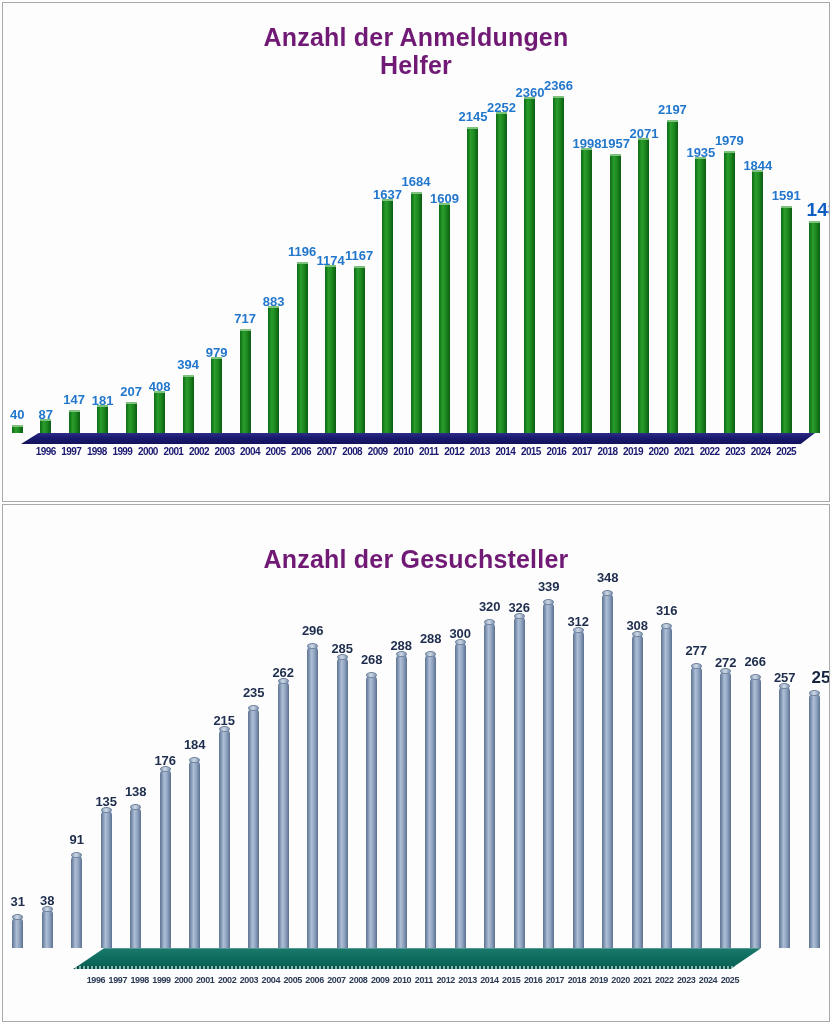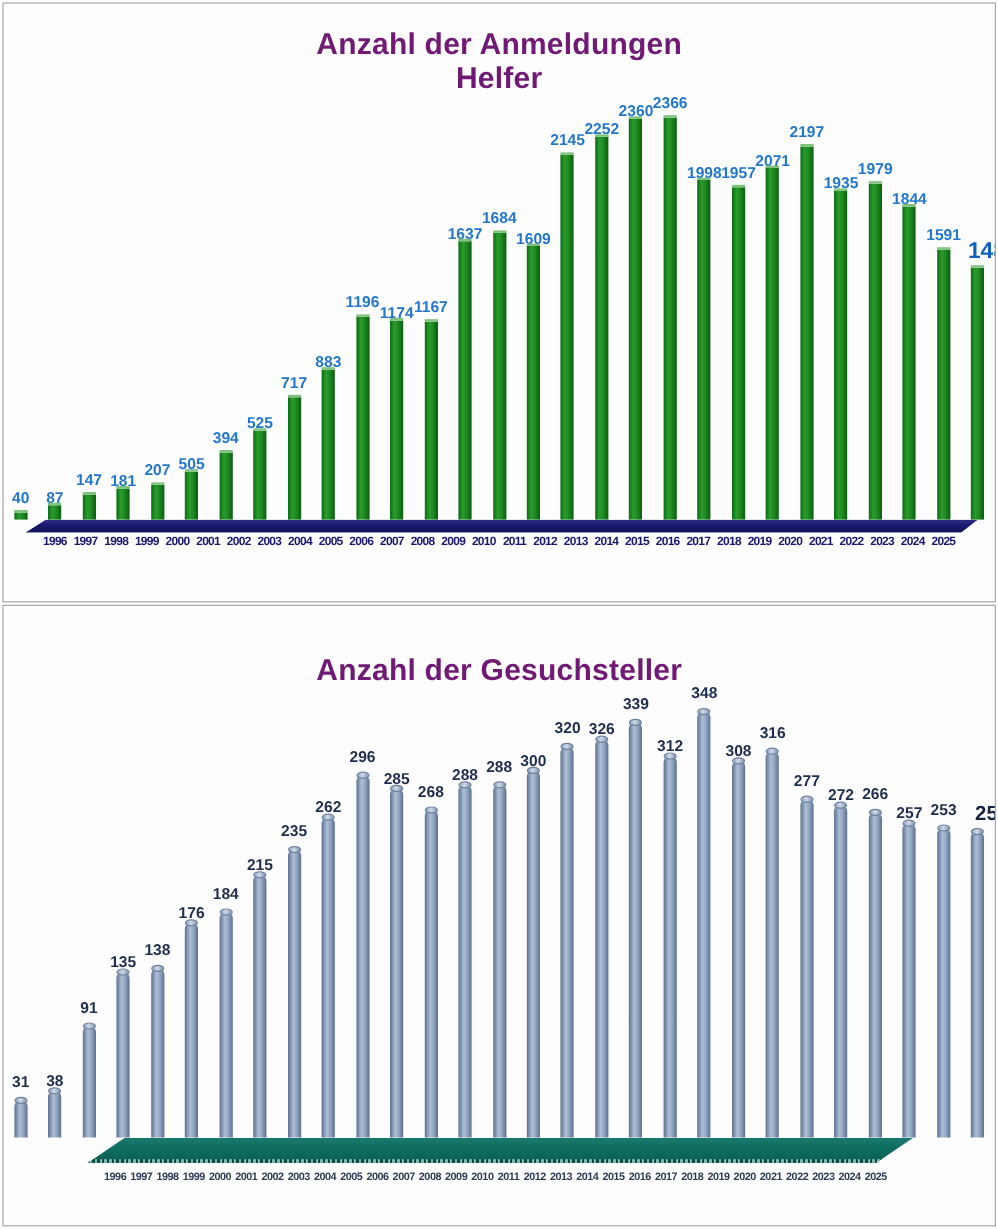--- a/index.html
+++ b/index.html
@@ -219,29 +219,29 @@
           </div>
           <div class="bar-slot">
             <span class="bar-value" style="bottom: 7.49793%; transform: translateY(2px);">181</span>
             <div class="bar" style="height: 7.49793%;"></div>
           </div>
           <div class="bar-slot">
             <span class="bar-value" style="bottom: 8.57498%; transform: translateY(-4px);">207</span>
             <div class="bar" style="height: 8.57498%;"></div>
           </div>
           <div class="bar-slot">
-            <span class="bar-value" style="bottom: 11.6819%; transform: translateY(2px);">505</span>
+            <span class="bar-value" style="bottom: 11.6819%; transform: translateY(2px);">408</span>
             <div class="bar" style="height: 11.6819%;"></div>
           </div>
           <div class="bar-slot">
             <span class="bar-value" style="bottom: 16.3215%; transform: translateY(-4px);">394</span>
             <div class="bar" style="height: 16.3215%;"></div>
           </div>
           <div class="bar-slot">
-            <span class="bar-value" style="bottom: 21.7481%; transform: translateY(2px);">525</span>
+            <span class="bar-value" style="bottom: 21.7481%; transform: translateY(2px);">979</span>
             <div class="bar" style="height: 21.7481%;"></div>
           </div>
           <div class="bar-slot">
             <span class="bar-value" style="bottom: 29.7017%; transform: translateY(-4px);">717</span>
             <div class="bar" style="height: 29.7017%;"></div>
           </div>
           <div class="bar-slot">
             <span class="bar-value" style="bottom: 36.5783%; transform: translateY(2px);">883</span>
             <div class="bar" style="height: 36.5783%;"></div>
           </div>
@@ -469,24 +469,20 @@
           </div>
           <div class="bar-slot">
             <span class="bar-value" style="bottom: 76.4368%; transform: translateY(-4px);">266</span>
             <div class="bar" style="height: 76.4368%;"></div>
           </div>
           <div class="bar-slot">
             <span class="bar-value" style="bottom: 73.8506%; transform: translateY(3px);">257</span>
             <div class="bar" style="height: 73.8506%;"></div>
           </div>
           <div class="bar-slot">
-            <span class="bar-value" style="bottom: 72.7011%; transform: translateY(-4px);">253</span>
-            <div class="bar" style="height: 72.7011%;"></div>
-          </div>
-          <div class="bar-slot">
             <span class="bar-value last" style="bottom: 71.8391%;">250</span>
             <div class="bar" style="height: 71.8391%;"></div>
           </div>
         </div>
     </div>
 
     <div class="base-gesuch"></div>
     <div class="axis-gesuch" id="axis-gesuch">
         <span class="tick">1996</span>
         <span class="tick">1997</span>

